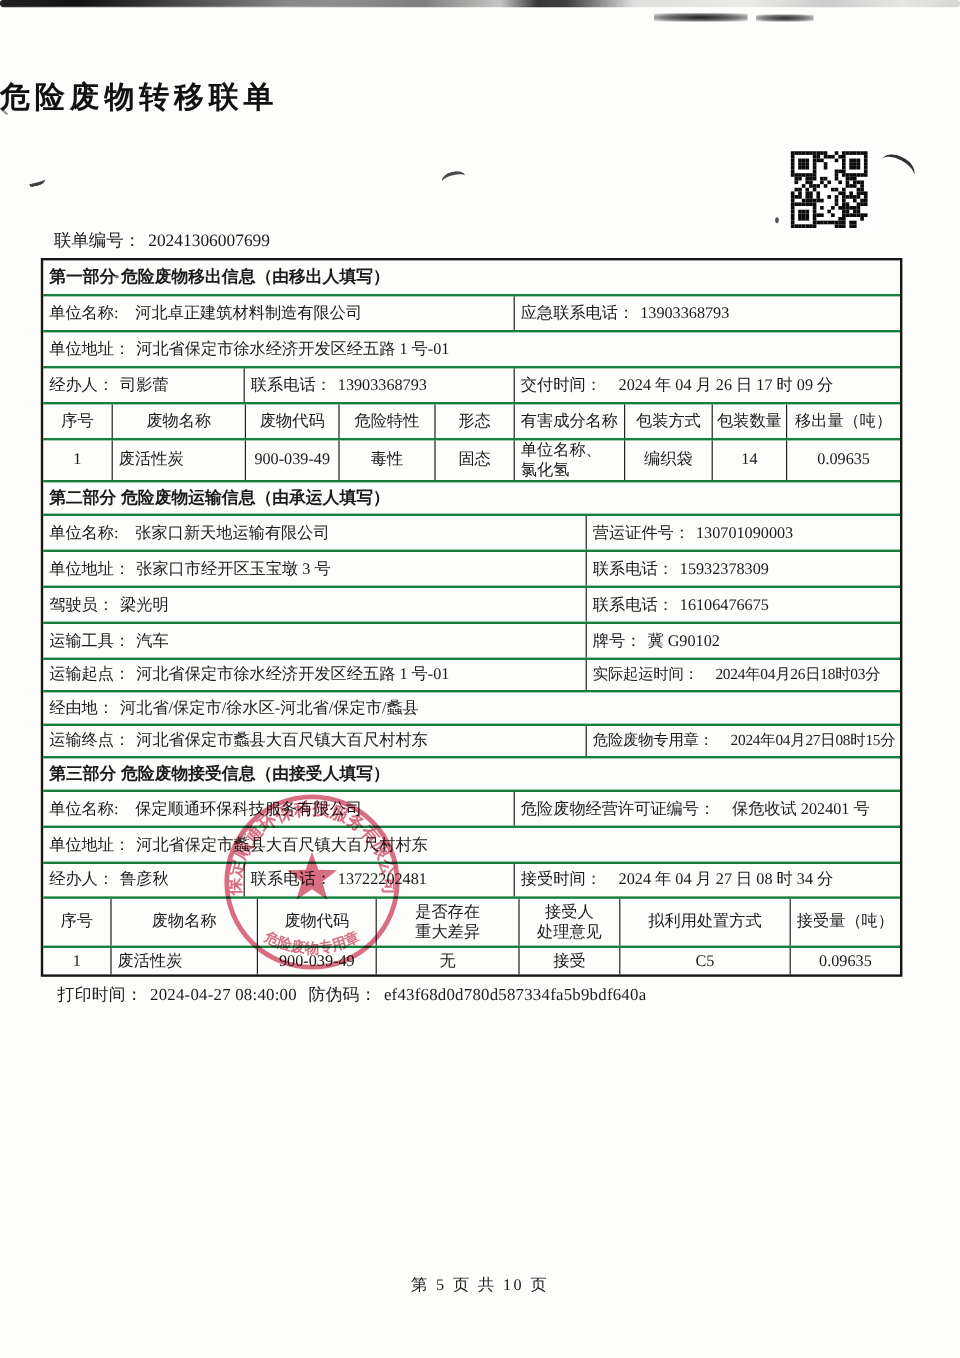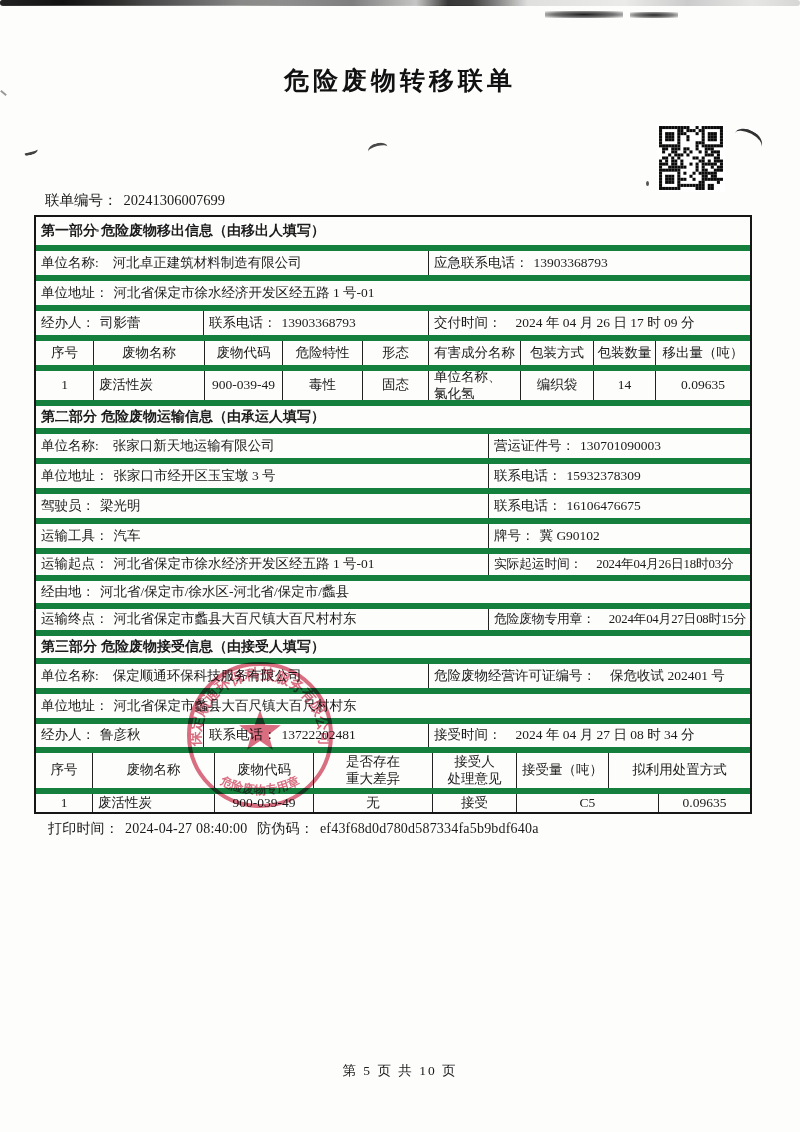--- a/index.html
+++ b/index.html
@@ -30,31 +30,31 @@
     border-top:3px solid #2a2a2a; border-radius:50%; transform:rotate(-14deg); opacity:.85; }
   .mark-comma2 { position:absolute; left:733px; top:130px; width:30px; height:20px;
     border-top:3px solid #1d1d1d; border-radius:55%; transform:rotate(28deg); opacity:.9; }
   .mark-check1 { position:absolute; left:24px; top:148px; width:14px; height:7px;
     border-bottom:3px solid #222; border-radius:0 0 60% 30%; transform:rotate(-12deg); opacity:.85; }
   .mark-dot1 { position:absolute; left:646px; top:181px; width:3px; height:5px; background:#555; border-radius:50%; }
   .mark-dot2 { position:absolute; left:96px; top:229px; width:3px; height:3px; background:#777; border-radius:50%; }
   .mark-edge { position:absolute; left:0px; top:92px; width:7px; height:2px; background:#9a9a9a; transform:rotate(40deg); }
 
   
-  .doc-title { position:absolute; top:64px; left:0; width:100%; text-align:center;
+  .doc-title { position:absolute; top:64px; left:0; width:100%; text-align:left;
     font-family:"Liberation Sans","DejaVu Sans",sans-serif;
     font-size:25px; font-weight:bold; letter-spacing:4px; color:#111; }
   .qr-wrap { position:absolute; left:657px; top:124px; width:68px; height:68px; background:#fff; }
   .manifest-line { position:absolute; left:45px; top:191px; font-size:14.5px; }
   .manifest-line .val { margin-left:6px; }
 
   
   .main-table { position:absolute; left:34px; top:215px; width:718px;
     border:2px solid #161616; background:transparent; }
-  .trow { display:flex; width:100%; border-top:6px solid #15803d; }
+  .trow { display:flex; width:100%; border-top:2px solid #15803d; }
   .trow:first-child { border-top:none; }
   .cell { display:flex; align-items:center; border-left:1px solid #222;
     padding:1px 5px; font-size:13.5px; white-space:pre-line; line-height:1.25;
     overflow:hidden; }
   .cell:first-child { border-left:none; }
   .cell.center { justify-content:center; text-align:center; padding:1px 2px; }
   .cell .lab { white-space:nowrap; }
   .cell .val { margin-left:5px; white-space:nowrap; }
   .cell .val.tight { margin-left:14px; }
   .section-row { font-family:"Liberation Sans","DejaVu Sans",sans-serif;
@@ -478,22 +478,22 @@
       </div>
     </div>
     <div class="trow h41">
       <div class="cell center" style="flex:0 0 56px">序号</div>
       <div class="cell center" style="flex:0 0 122px">废物名称</div>
       <div class="cell center" style="flex:0 0 99px">废物代码</div>
       <div class="cell center" style="flex:0 0 119px">是否存在
 重大差异</div>
       <div class="cell center" style="flex:0 0 84px">接受人
 处理意见</div>
+      <div class="cell center" style="flex:0 0 142px">拟利用处置方式</div>
       <div class="cell center" style="flex:1 1 auto">接受量（吨）</div>
-      <div class="cell center" style="flex:0 0 142px">拟利用处置方式</div>
     </div>
     <div class="trow h24">
       <div class="cell center" style="flex:0 0 56px">1</div>
       <div class="cell" style="flex:0 0 122px">废活性炭</div>
       <div class="cell center" style="flex:0 0 99px">900-039-49</div>
       <div class="cell center" style="flex:0 0 119px">无</div>
       <div class="cell center" style="flex:0 0 84px">接受</div>
       <div class="cell center" style="flex:0 0 142px">C5</div>
       <div class="cell center" style="flex:1 1 auto">0.09635</div>
     </div>

